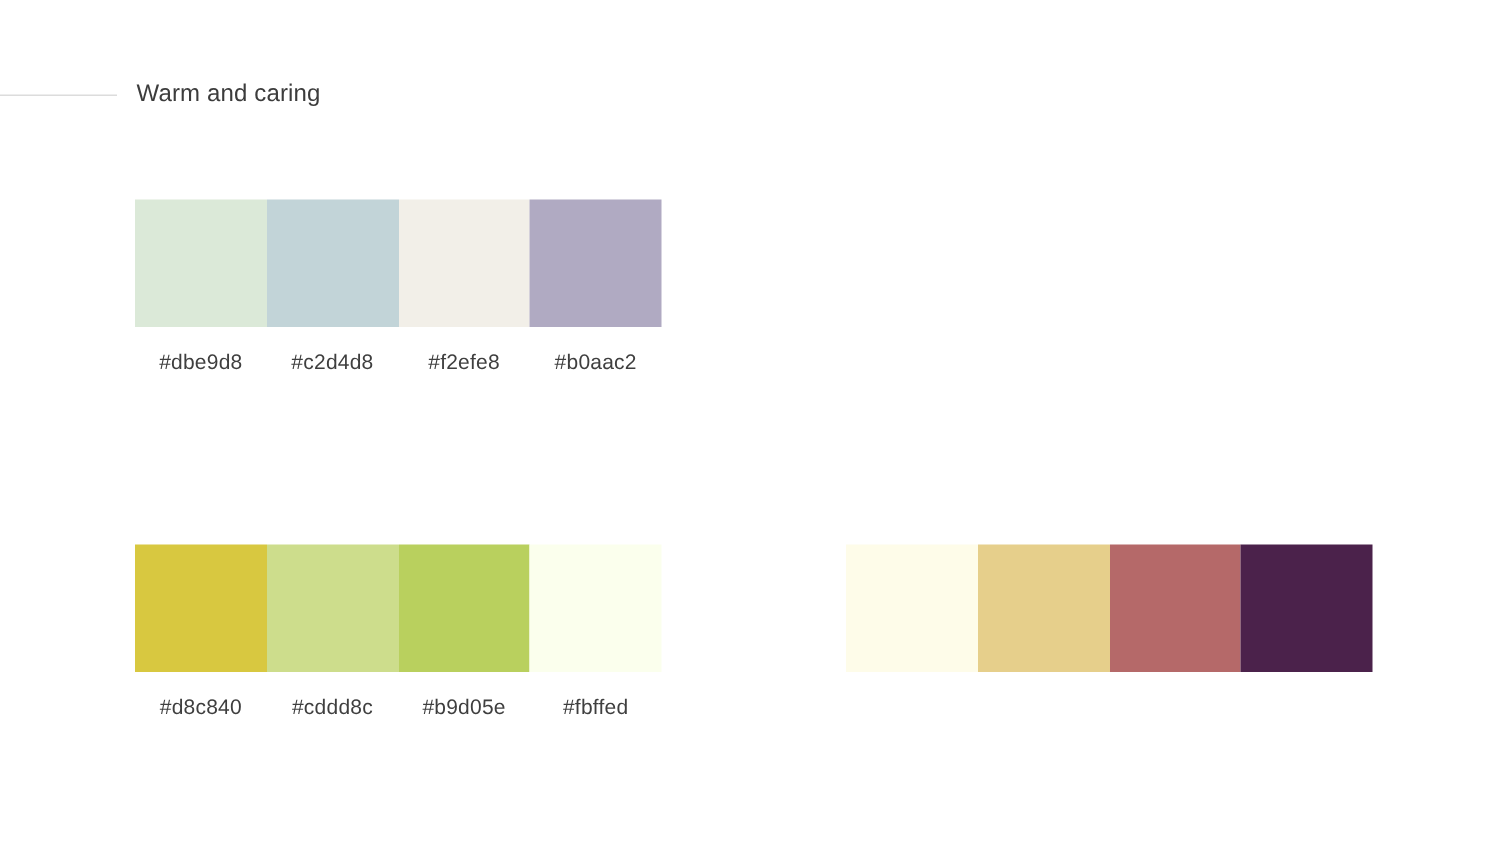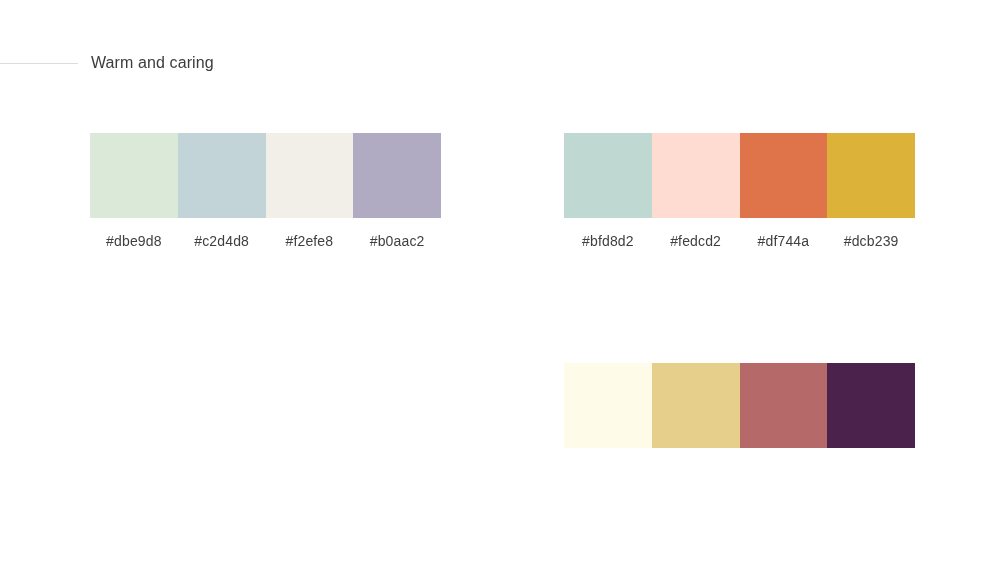--- a/index.html
+++ b/index.html
@@ -105,35 +105,35 @@
       <div class="swatch" style="background:#b0aac2;"></div>
     </div>
     <div class="label-row">
       <div class="swatch-label">#dbe9d8</div>
       <div class="swatch-label">#c2d4d8</div>
       <div class="swatch-label">#f2efe8</div>
       <div class="swatch-label">#b0aac2</div>
     </div>
   </div>
 
-  <div class="palette" data-row="0" data-col="1">
+
+  <div class="palette" data-row="1" data-col="0">
     <div class="swatch-row">
-      <div class="swatch" style="background:#bfd8d2;"></div>
-      <div class="swatch" style="background:#fedcd2;"></div>
-      <div class="swatch" style="background:#df744a;"></div>
-      <div class="swatch" style="background:#dcb239;"></div>
+      <div class="swatch" style="background:#d8c840;"></div>
+      <div class="swatch" style="background:#cddd8c;"></div>
+      <div class="swatch" style="background:#b9d05e;"></div>
+      <div class="swatch" style="background:#fbffed;"></div>
     </div>
     <div class="label-row">
-      <div class="swatch-label">#bfd8d2</div>
-      <div class="swatch-label">#fedcd2</div>
-      <div class="swatch-label">#df744a</div>
-      <div class="swatch-label">#dcb239</div>
+      <div class="swatch-label">#d8c840</div>
+      <div class="swatch-label">#cddd8c</div>
+      <div class="swatch-label">#b9d05e</div>
+      <div class="swatch-label">#fbffed</div>
     </div>
   </div>
-
 
   <div class="palette" data-row="1" data-col="1">
     <div class="swatch-row">
       <div class="swatch" style="background:#fefce9;"></div>
       <div class="swatch" style="background:#e6cf8b;"></div>
       <div class="swatch" style="background:#b56969;"></div>
       <div class="swatch" style="background:#4b224b;"></div>
     </div>
   </div>
 

